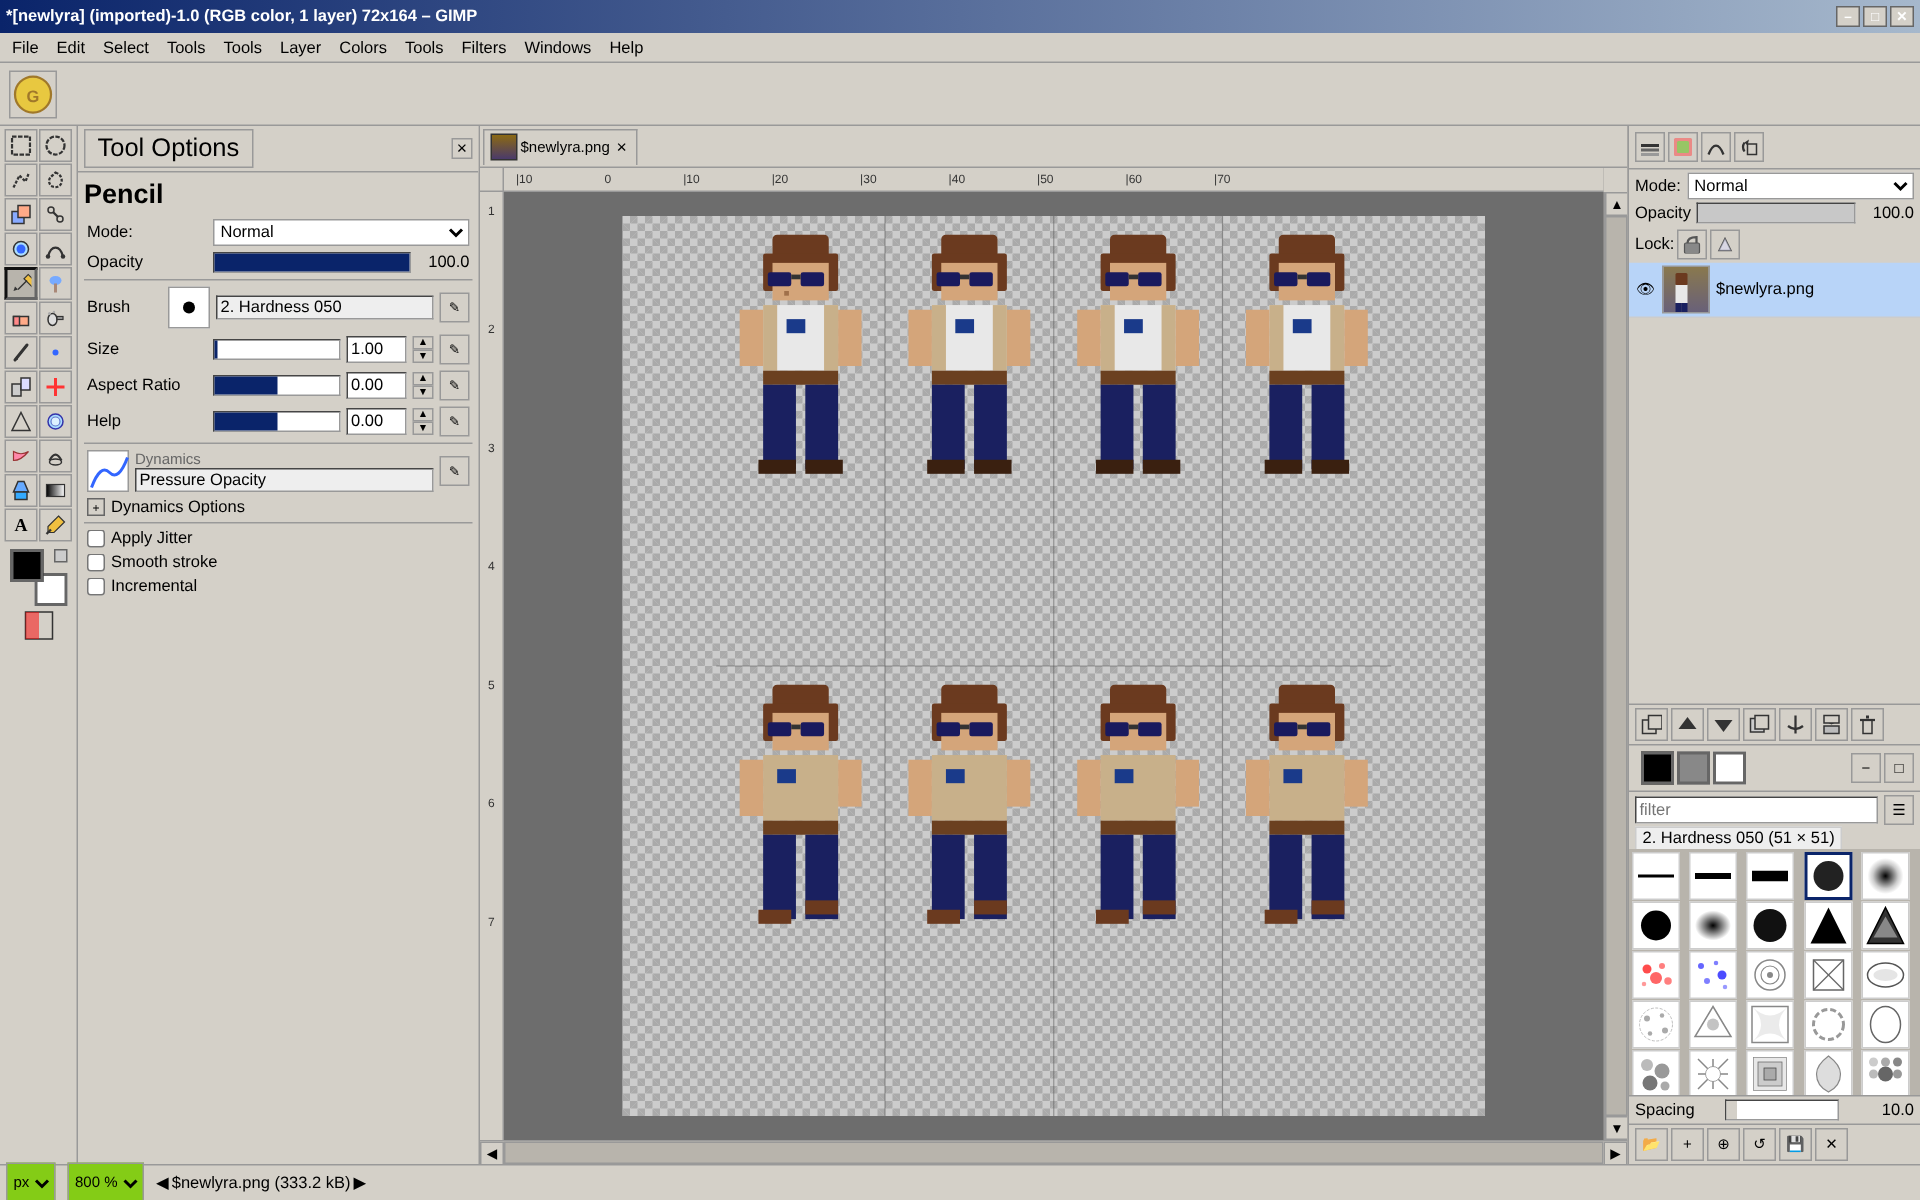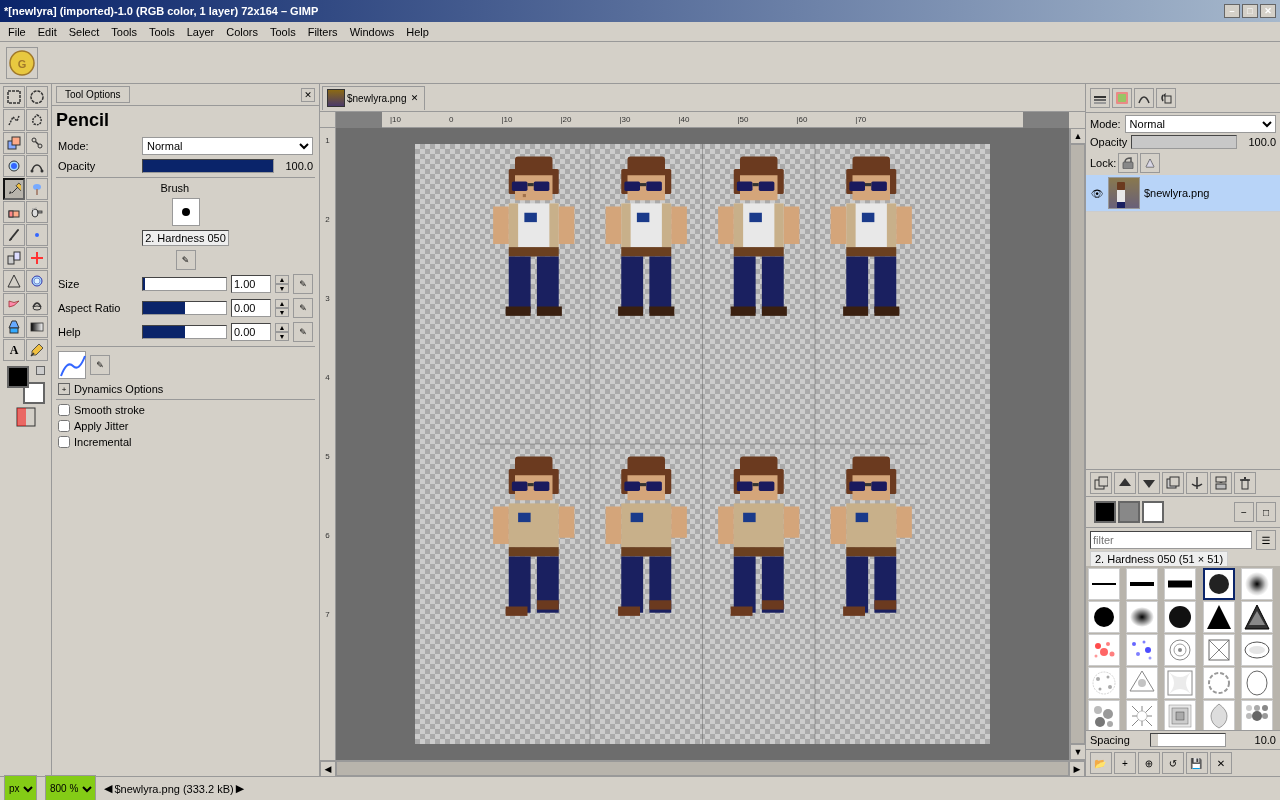--- a/index.html
+++ b/index.html
@@ -116,21 +116,21 @@
       display: flex;
       align-items: center;
       justify-content: space-between;
       padding: 2px 4px;
     }
     .options-tab {
       background: #d4d0c8;
       border: 1px solid #999;
       padding: 2px 8px;
       cursor: pointer;
-      font-size: 10px;
+      font-size: 17px;
     }
     .panel-title {
       font-weight: bold;
       padding: 4px;
       font-size: 18px;
     }
     .option-row {
       display: flex;
       align-items: center;
       padding: 2px 6px;
@@ -169,21 +169,20 @@
     .divider {
       height: 1px;
       background: #999;
       margin: 2px 4px;
     }
     .brush-row {
       display: flex;
       align-items: center;
       padding: 2px 6px;
       gap: 4px;
-      flex-direction: column;
     }
     .brush-preview {
       width: 28px;
       height: 28px;
       border: 1px solid #999;
       background: white;
       display: flex;
       align-items: center;
       justify-content: center;
     }
@@ -844,57 +843,61 @@
     </div>
 
     <div class="divider"></div>
 
     <div class="dynamics-row">
       <div class="dynamics-icon">
         <svg width="28" height="28" viewBox="0 0 28 28">
           <path d="M2 24 Q8 8 14 14 Q20 20 26 4" fill="none" stroke="#36f" stroke-width="2"></path>
         </svg>
       </div>
+      <div style="flex:1;">
+        <div style="font-size:10px;color:#666;">Dynamics</div>
+        <div class="brush-name" style="width:auto;">Pressure Opacity</div>
+      </div>
       <div class="edit-btn">✎</div>
     </div>
 
     <div style="display:flex;align-items:center;gap:4px;padding:2px 6px;">
       <div class="expand-btn">+</div>
       <span style="font-size:11px;">Dynamics Options</span>
     </div>
 
     <div class="divider"></div>
 
     <div class="checkbox-row">
       <input type="checkbox" style="">
-      <span>Smooth stroke</span>
+      <span>Apply Jitter</span>
     </div>
 
     <div class="checkbox-row">
       <input type="checkbox" style="">
-      <span>Apply Jitter</span>
+      <span>Smooth stroke</span>
     </div>
 
     <div class="checkbox-row">
       <input type="checkbox" style="">
       <span>Incremental</span>
     </div>
   </div>
 
   <div id="canvas-area">
 
     <div id="image-tabs">
       <div class="image-tab">
         <div class="tab-thumb" style="background:linear-gradient(#8b6914,#4a3a6a);"></div>
         <span style="font-size:10px;">$newlyra.png</span>
         <span class="tab-close">✕</span>
       </div>
     </div>
 
-    <div style="display:flex;height:16px;gap:46px;">
+    <div style="display:flex;height:16px;">
       <div id="ruler-corner"></div>
       <div id="ruler-h" style="flex:1;position:relative;">
         <div style="position:absolute;left:0;top:0;right:0;bottom:0;display:flex;align-items:center;padding:0 8px;gap:48px;font-size:8px;color:#333;">
           <span>|10</span>
           <span>0</span>
           <span>|10</span>
           <span>|20</span>
           <span>|30</span>
           <span>|40</span>
           <span>|50</span>

